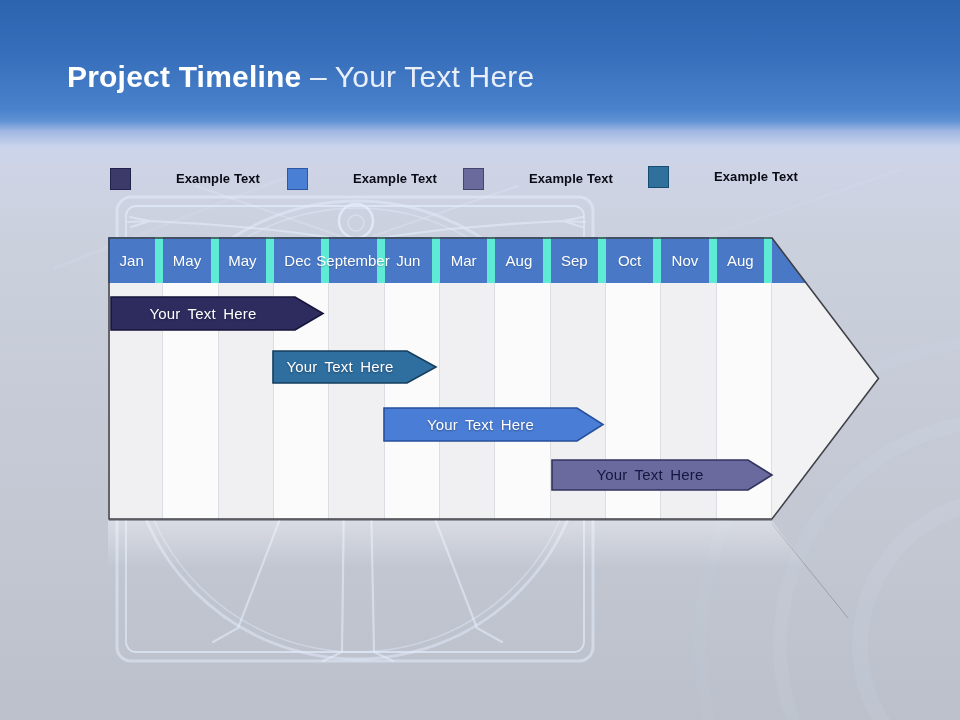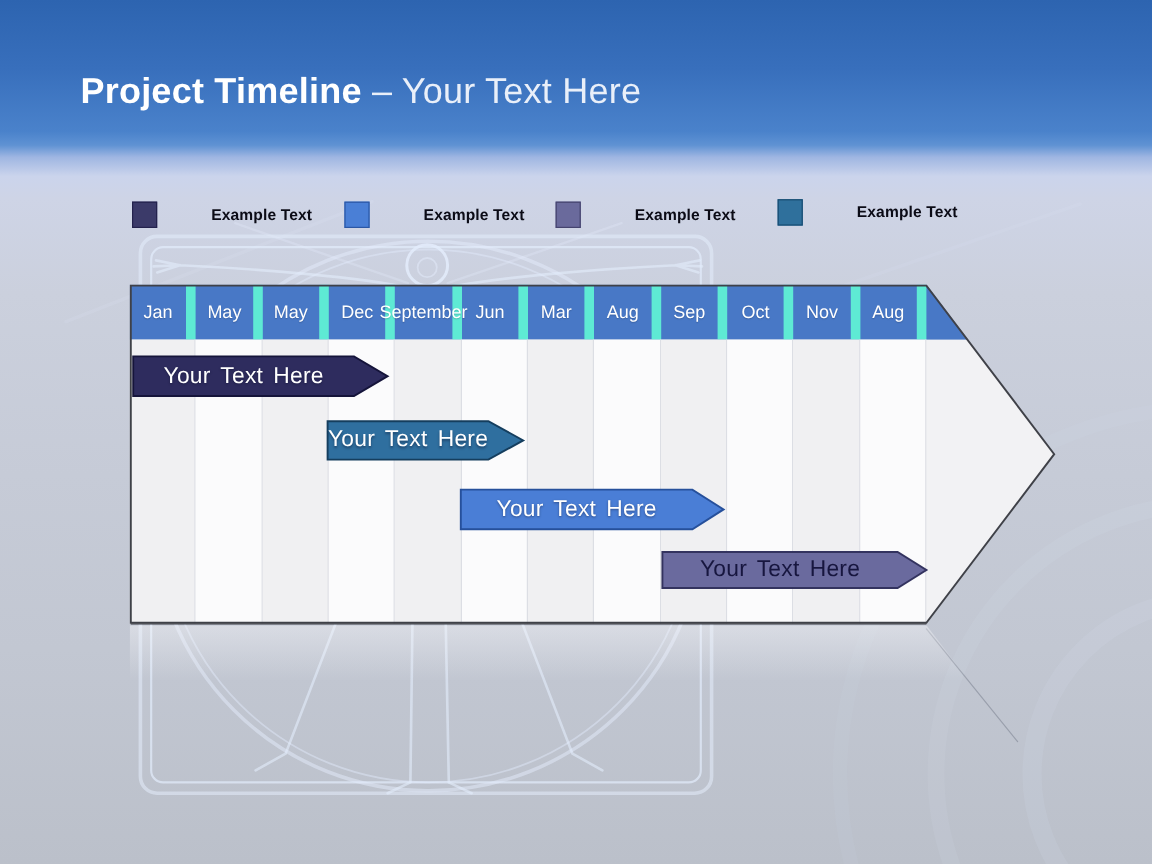--- a/index.html
+++ b/index.html
@@ -53,21 +53,21 @@
   }
   .tl-body { position:absolute; left:0; top:46px; width:664px; height:237px; display:flex; }
   .tl-col { width:55.33px; height:237px; flex:0 0 auto; border-right:1px solid #dcdee4; }
   .col-odd  { background:#f0f0f2; }
   .col-even { background:#fbfbfc; }
 
   .bars-svg, .outline-svg { position:absolute; left:0; top:0; overflow:visible; z-index:3; }
   .outline-svg { z-index:6; pointer-events:none; }
 
   .bar-label {
-    position:absolute; z-index:7; font-size:19px; text-align:center; white-space:nowrap;
+    position:absolute; z-index:7; font-size:15px; text-align:center; white-space:nowrap;
     letter-spacing:0.2px; word-spacing:3px;
   }
   .bar-light { color:#ffffff; text-shadow:0 1px 2px rgba(10,15,40,0.45); }
   .bar-dark  { color:#17163f; }
   .bl-1 { left:3px;   top:60px;  width:184px; line-height:33px; }
   .bl-2 { left:165px; top:114px; width:134px; line-height:32px; }
   .bl-3 { left:276px; top:171px; width:193px; line-height:33px; }
   .bl-4 { left:444px; top:223px; width:196px; line-height:30px; }
 </style>
 </head>

